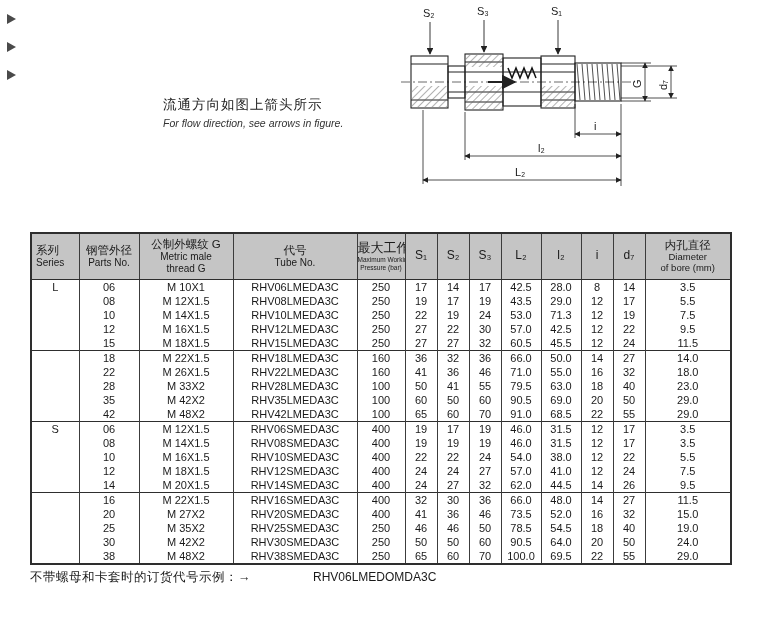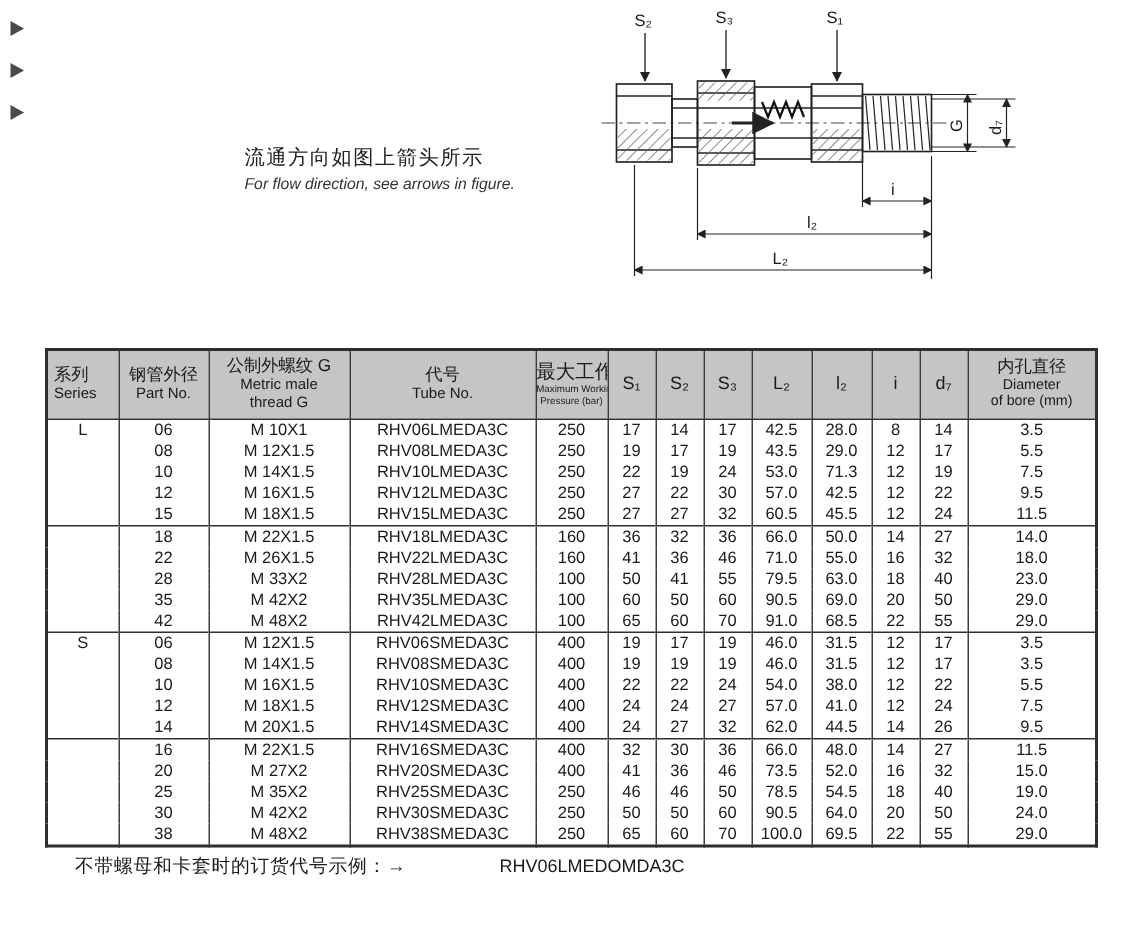--- a/index.html
+++ b/index.html
@@ -51,21 +51,21 @@
   .he { font-size:10px; }
   .he9 { font-size:9.5px; }
   .tiny-zh { font-size:13px; }
   .tiny-en { font-size:6.5px; }
   .sym { font-size:12px; }
   table.spec tbody td { font-size:11px; height:14px; line-height:14px; }
   table.spec tbody tr.block-sep td { border-top:1px solid #2e2e2e; }
   td.series-cell { vertical-align:top; text-align:left; padding:1px 0 0 6px; font-size:11.5px; }
 
   
-  .footer { position:absolute; left:30px; top:569px;margin-left:20px; }
+  .footer { position:absolute; left:30px; top:569px; }
   .footer .line1 { display:flex; align-items:baseline; }
   .footer .zh { font-size:12.5px; letter-spacing:0.5px; }
   .footer .pn { font-size:12px; margin-left:62px; }
   .footer .en { font-size:10.5px; color:#222; margin-top:5px; }
 </style>
 </head>
 <body>
 
 <div class="page">
 
@@ -181,21 +181,21 @@
       <col style="width:86px">
     </colgroup>
     <thead>
       <tr>
         <th class="al">
           <div class="hz">系列</div>
           <div class="he">Series</div>
         </th>
         <th>
           <div class="hz">钢管外径</div>
-          <div class="he">Part No.</div>
+          <div class="he">Parts No.</div>
         </th>
         <th>
           <div class="hz">公制外螺纹 G</div>
           <div class="he">Metric male</div>
           <div class="he">thread G</div>
         </th>
         <th>
           <div class="hz">代号</div>
           <div class="he">Tube No.</div>
         </th>

